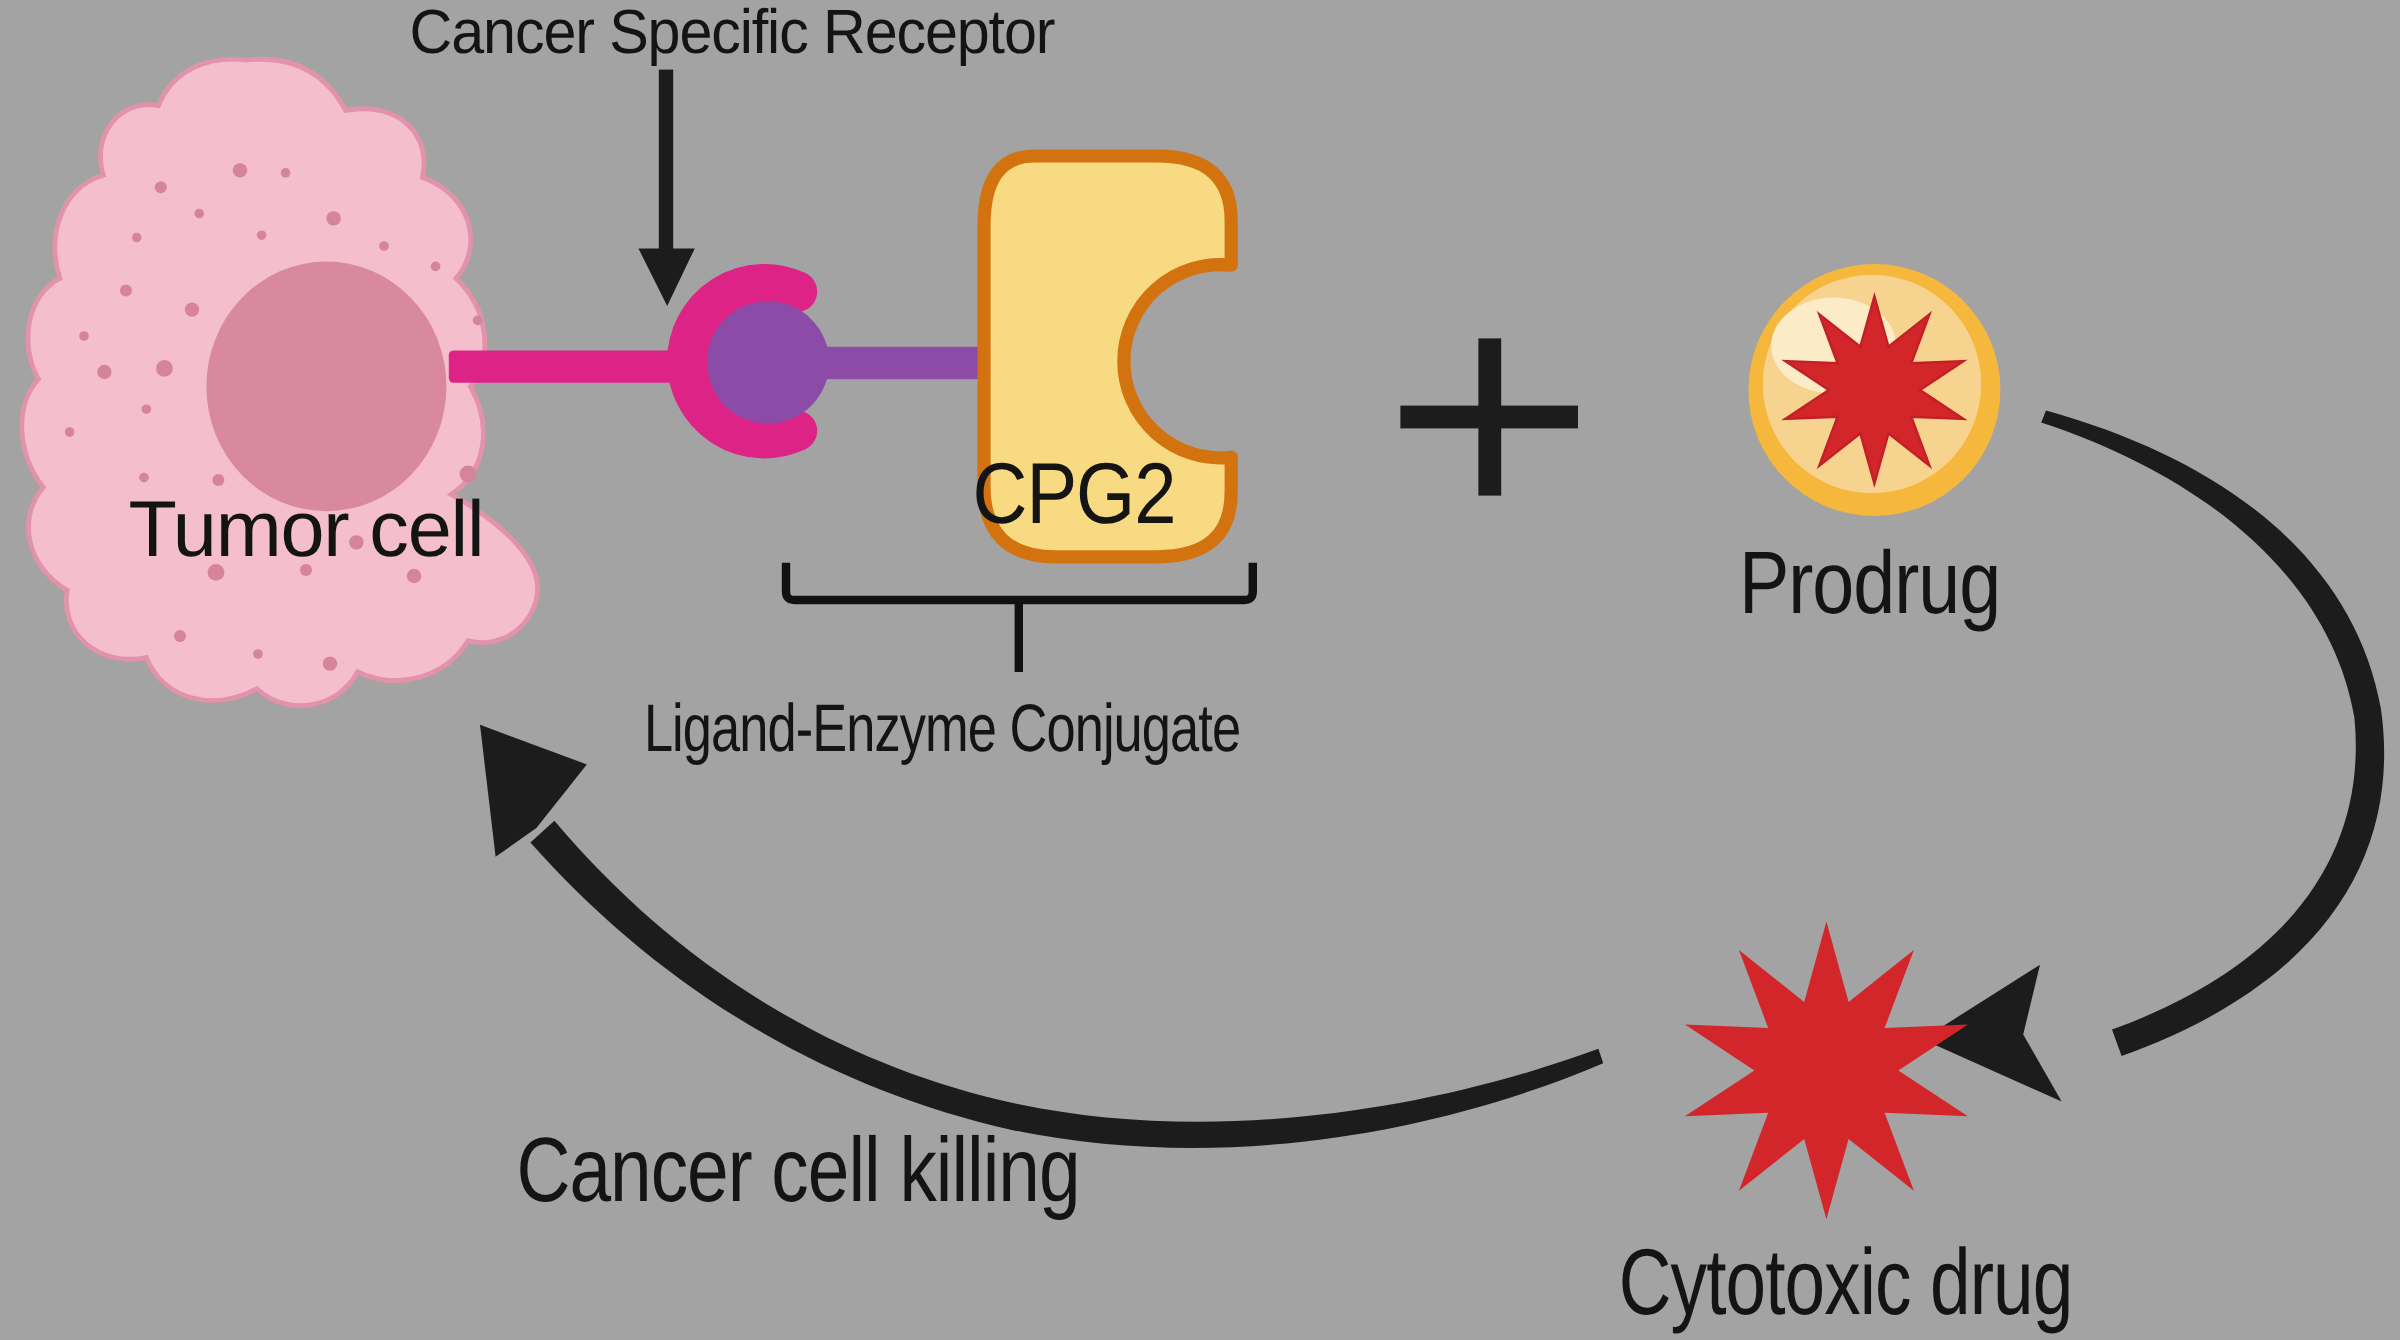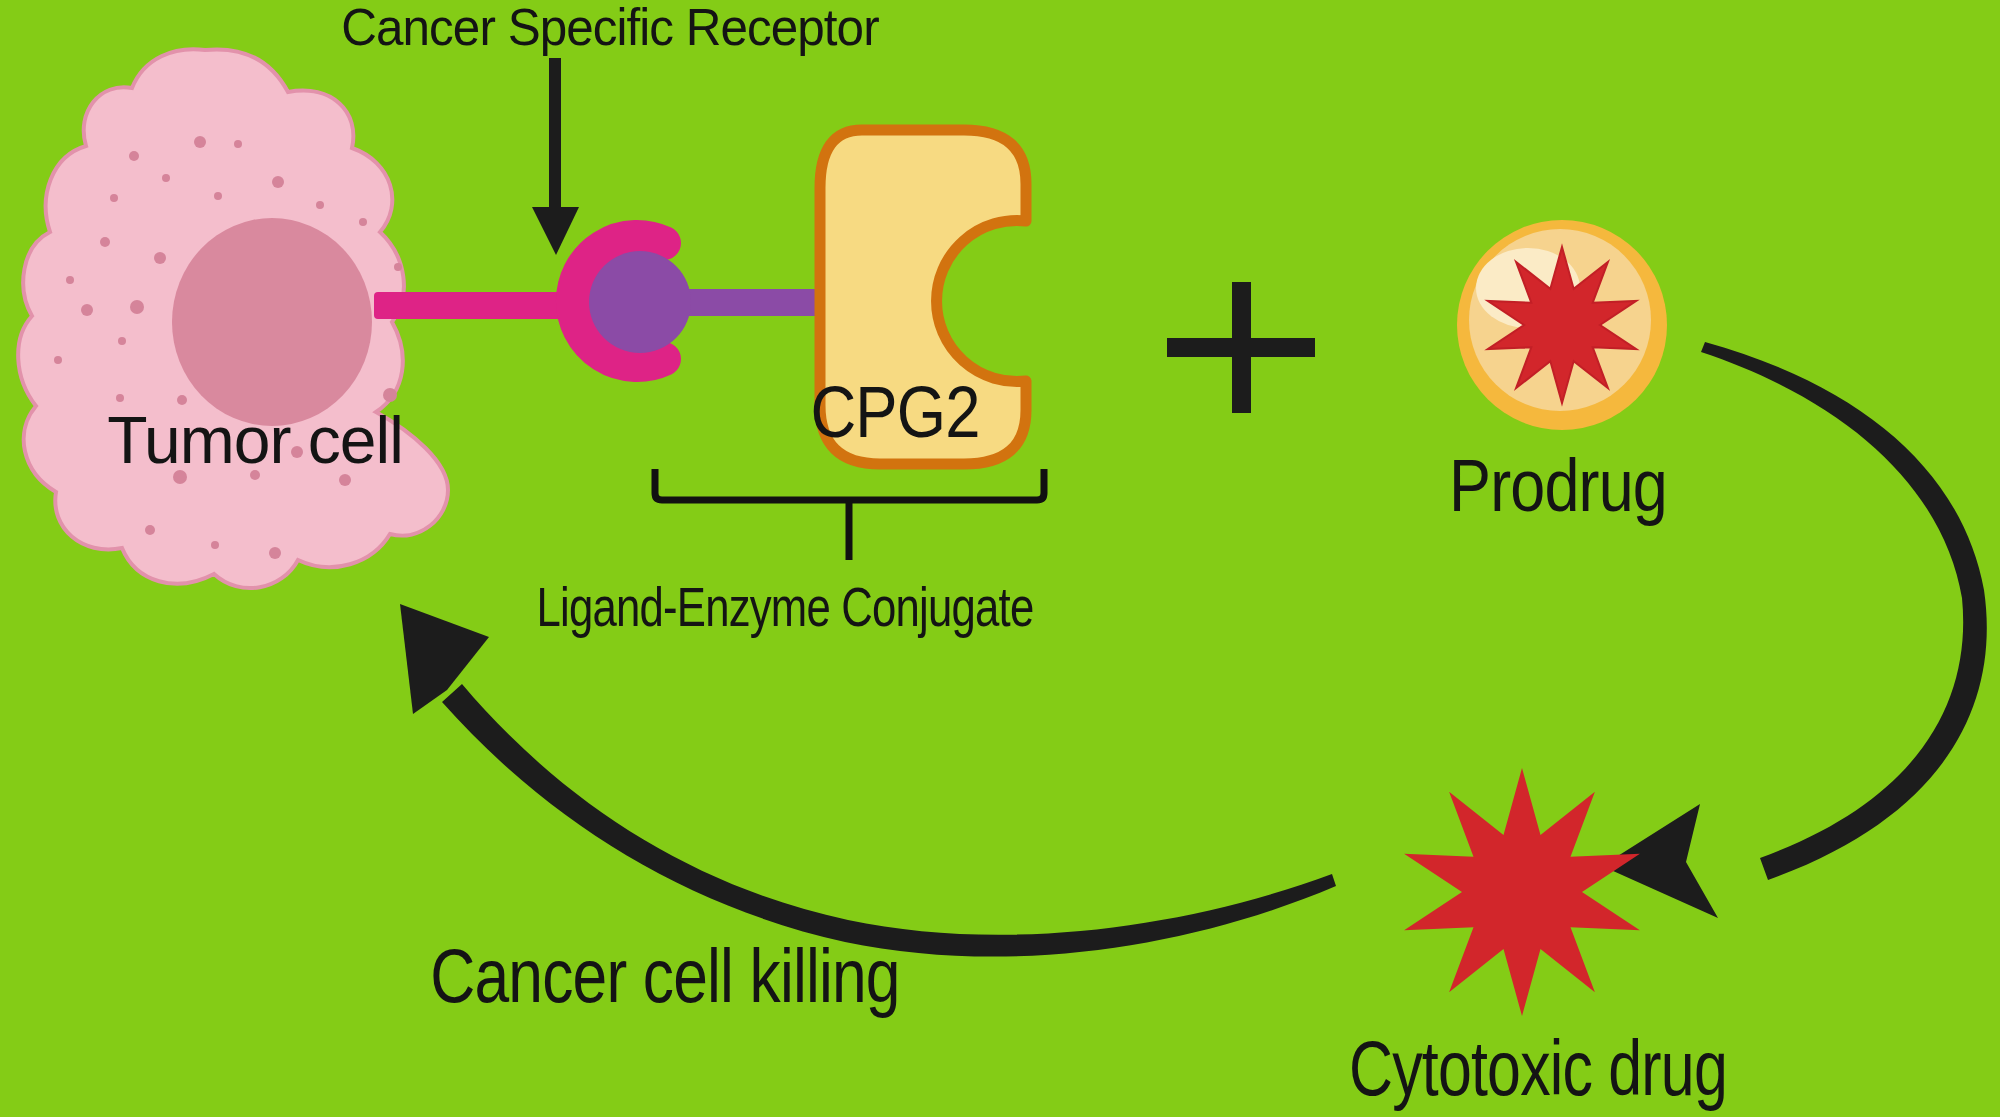--- a/index.html
+++ b/index.html
@@ -1,20 +1,20 @@
 <!DOCTYPE html>
 <html><head>
 <meta charset="utf-8">
 <style>
   html,body{margin:0;padding:0;background:#ffffff;}
   #canvas{
     position:relative;
     width:2000px;
     height:1117px;
-    background:#84cc16;
+    background:#a3a3a3;
     overflow:hidden;
     font-family:"Liberation Sans", sans-serif;
   }
   #diagram-svg{position:absolute;left:0;top:0;}
   .lbl{
     position:absolute;
     width:900px;
     margin-left:-450px;
     text-align:center;
     line-height:1;

